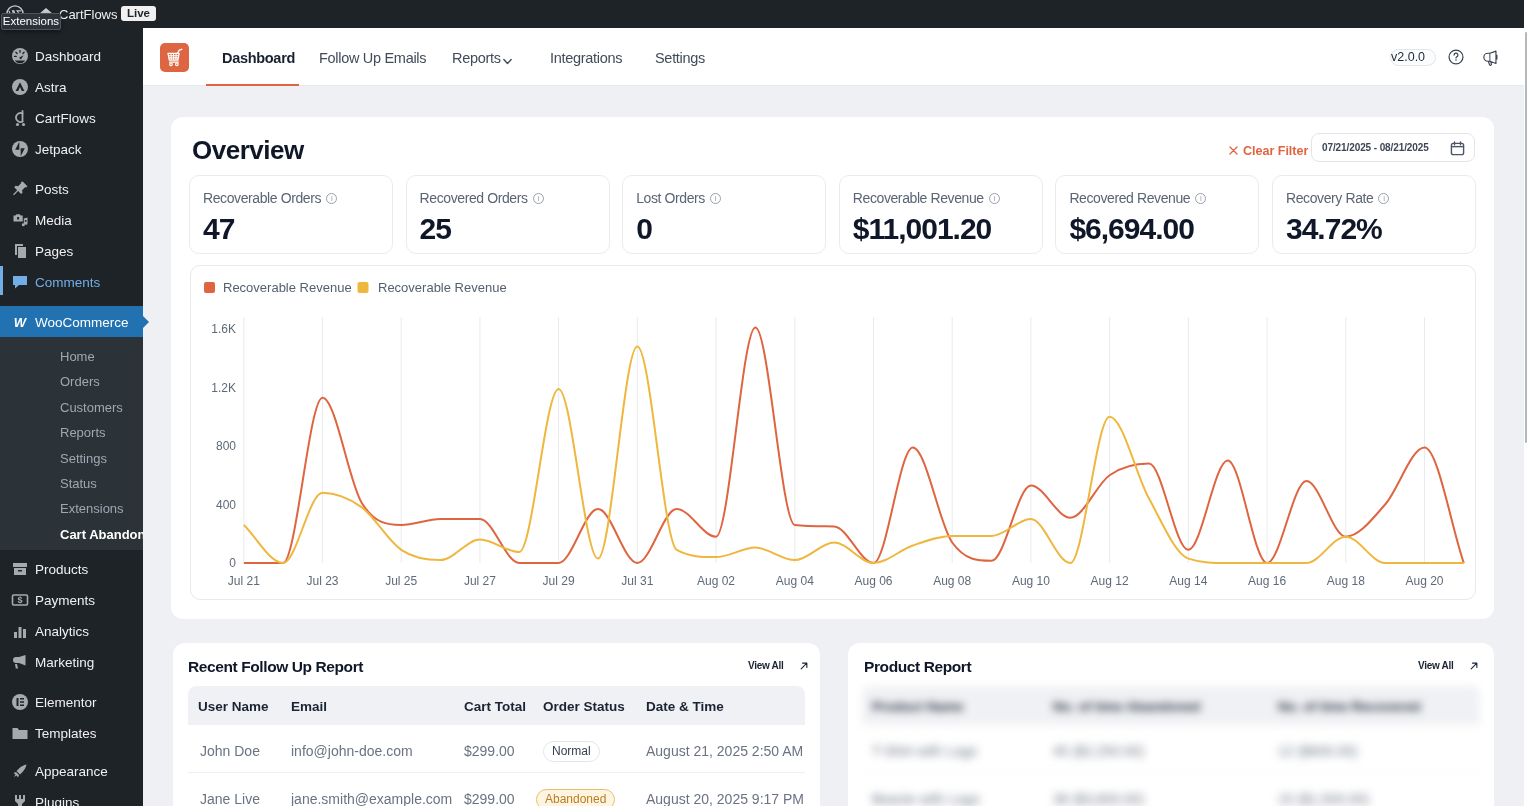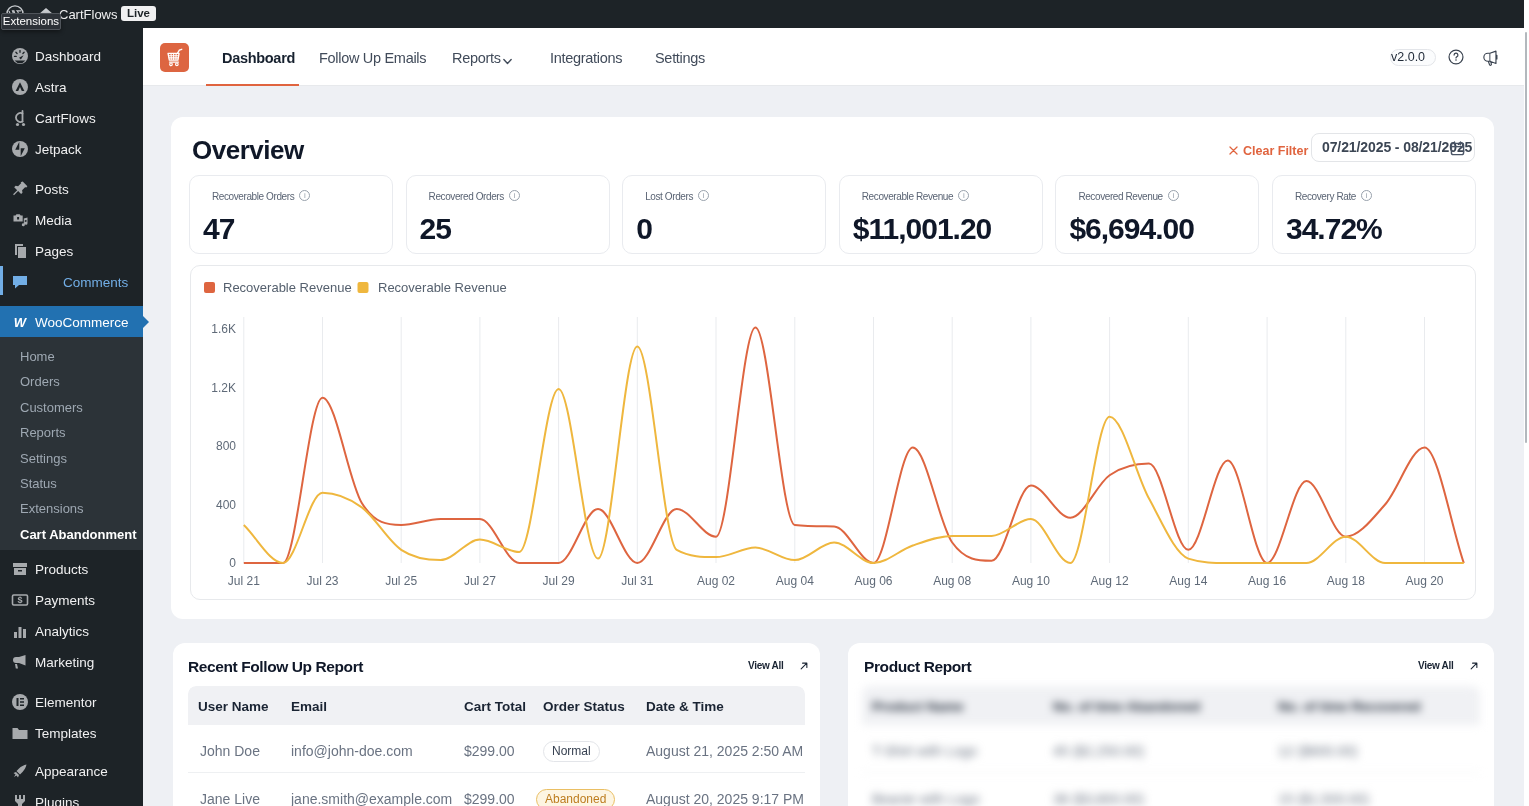--- a/index.html
+++ b/index.html
@@ -13,43 +13,43 @@
   #live { position:absolute; left:121px; top:6px; background:#f0f0f1; color:#1d2327; font-size:11.5px; font-weight:700; padding:1px 6px 2px; border-radius:3px; }
   #tooltip { left:1px; top:13px; width:60px; height:17px; background:#2d3238; border:1px solid #50555b; color:#ffffff; font-size:11.5px; line-height:15px; text-align:center; border-radius:2px; z-index:40; box-shadow:0 2px 4px rgba(0,0,0,.4); }
   
   #sbtrack { left:1524px; top:0; width:5px; height:806px; background:#fff; }
   #sbthumb { left:1525px; top:32px; width:2px; height:411px; background:#b3b8bd; border-radius:2px; }
   
   #sidebar { left:0; top:28px; width:143px; height:778px; background:#1d2327; color:#f0f0f1; }
   .mi { position:absolute; left:0; width:143px; height:31px; }
   .mi .ic { position:absolute; left:10px; top:50%; transform:translateY(-50%); width:20px; height:20px; }
   .mi .lb { position:absolute; left:35px; top:50%; transform:translateY(-50%); font-size:13.5px; color:#f0f0f1; white-space:nowrap; }
-  .mi.blue .lb { color:#72aee6;margin-left:28px; }
+  .mi.blue .lb { color:#72aee6; }
   #woosel { left:0; top:278px; width:143px; height:31px; background:#2271b1; }
   #wooarrow { left:141px; top:285.5px; width:0; height:0; border-top:8px solid transparent; border-bottom:8px solid transparent; border-left:8px solid #2271b1; z-index:60; }
   #submenu { left:0; top:309px; width:143px; height:213px; background:#2c3338; padding-top:7px; }
-  .smi { display:block; height:25.4px; line-height:25.4px; padding-left:20px; font-size:13px; color:#9ea8b2; white-space:nowrap; }
+  .smi { display:block; height:25.4px; line-height:25.4px; padding-left:20px; font-size:13px; color:#9ea8b2; white-space:nowrap;margin-left:40px; }
   .smi.cur { color:#fff; font-weight:700; }
   #commdot { left:0px; top:238px; width:3px; height:29px; background:#72aee6; }
   
   #navbar { left:143px; top:28px; width:1381px; height:58px; background:#fff; border-bottom:1px solid #e7e9ec; }
   #navbar .carticon { position:absolute; left:17px; top:15px; width:29px; height:29px; background:#dd6541; border-radius:5px; }
   .navtab { position:absolute; top:22px; font-size:14.5px; letter-spacing:-0.3px; color:#414b5a; white-space:nowrap; }
   .navtab.act { color:#16202e; font-weight:700; }
   #underline { left:63px; top:56px; width:93px; height:3px; background:#e0643f; }
   #verpill { left:1247px; top:21px; width:46px; height:17px; border:1px solid #e3e5e9; background:#fbfcfd; border-radius:9px; color:#1f2937; font-size:12.5px; line-height:15px; text-align:left; }
   
   #content { left:143px; top:86px; width:1381px; height:720px; background:#eef0f4; }
   .card { position:absolute; background:#fff; border-radius:12px; }
   #ovcard { left:28px; top:31px; width:1323px; height:502px; }
   #ovtitle { left:49px; top:49px; font-size:26px; font-weight:700; color:#101828; letter-spacing:-0.5px; }
   #clearf { left:1100px; top:58px; font-size:12.5px; font-weight:700; color:#e0643f; }
-  #datebox { left:1168px; top:47px; width:164px; height:29px; border:1px solid #e3e5e8; border-radius:8px; background:#fff; color:#3c4654; font-size:14px; font-weight:600; letter-spacing:-0.1px; line-height:27px; padding-left:10px; }
+  #datebox { left:1168px; top:47px; width:164px; height:29px; border:1px solid #e3e5e8; border-radius:8px; background:#fff; color:#3c4654; font-size:10px; font-weight:600; letter-spacing:-0.1px; line-height:27px; padding-left:10px; }
   .stat { position:absolute; top:89px; width:204px; height:79px; border:1px solid #e9ebef; border-radius:10px; background:#fff; }
-  .stat .sl { position:absolute; left:13px; top:14px; font-size:10px; color:#5a6474; white-space:nowrap; letter-spacing:-0.4px;margin-left:9px; }
+  .stat .sl { position:absolute; left:13px; top:14px; font-size:14px; color:#5a6474; white-space:nowrap; letter-spacing:-0.4px; }
   .stat .sv { position:absolute; left:13px; top:36px; font-size:30px; font-weight:700; color:#0f1728; letter-spacing:-1px; }
   .info { display:inline-block; vertical-align:-1px; margin-left:5px; width:11px; height:11px; border:1px solid #98a1ac; border-radius:50%; position:relative; }
   .info:before { content:"i"; position:absolute; left:0; top:0; width:9px; height:9px; font-size:8px; line-height:9px; text-align:center; color:#98a1ac; font-style:normal; }
   #chartbox { position:absolute; left:47px; top:179px; width:1286px; height:335px; border:1px solid #e7e9ec; border-radius:10px; }
   
   #repcard { left:30px; top:557px; width:647px; height:200px; }
   #prodcard { left:705px; top:557px; width:646px; height:200px; }
   .ctitle { position:absolute; left:15px; top:15px; font-size:15.5px; font-weight:700; color:#0f1728; letter-spacing:-0.4px; }
   .viewall { position:absolute; top:17px; font-size:10px; font-weight:700; color:#1a2433; letter-spacing:-0.3px; }
   </style>

